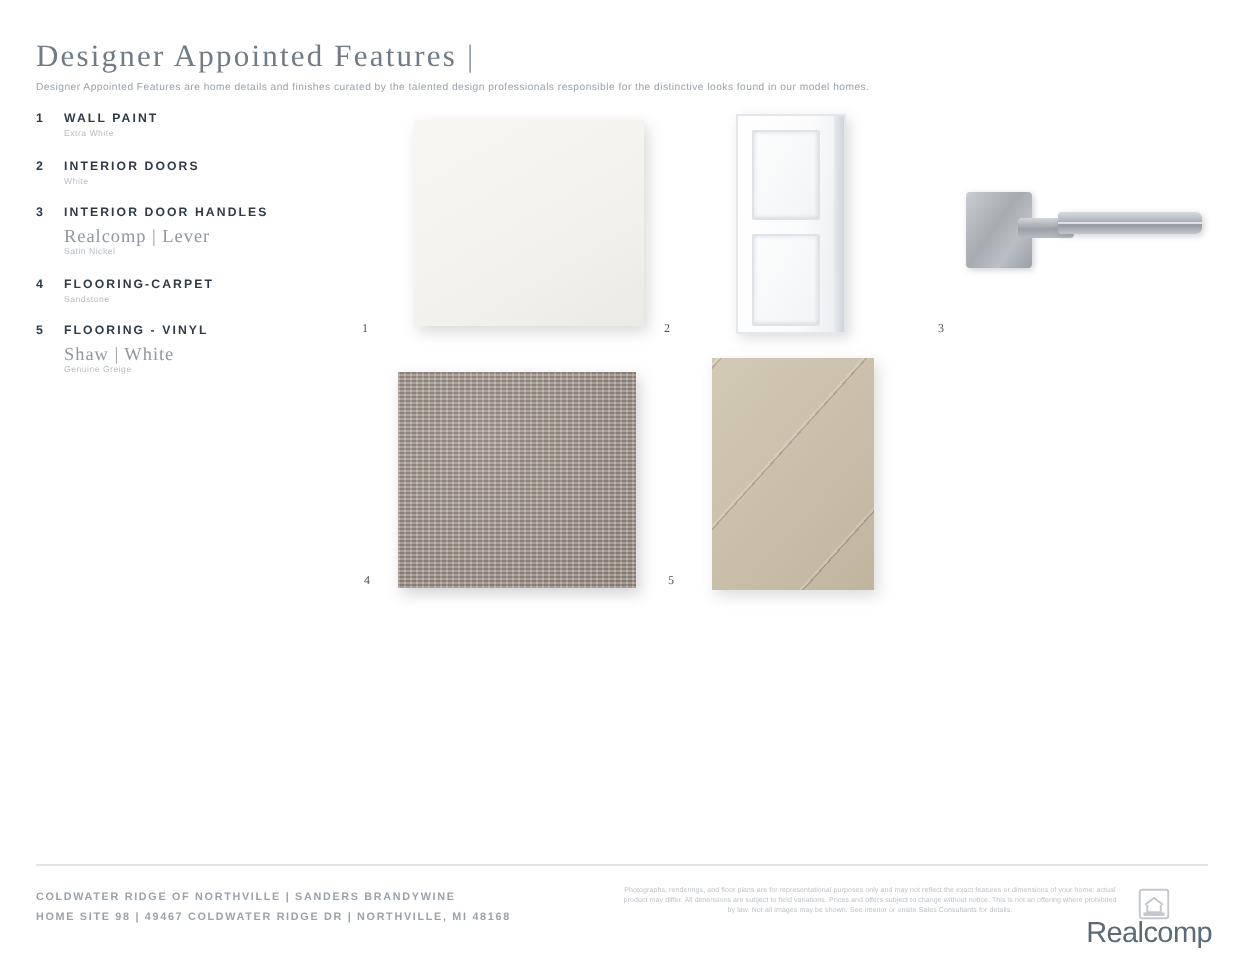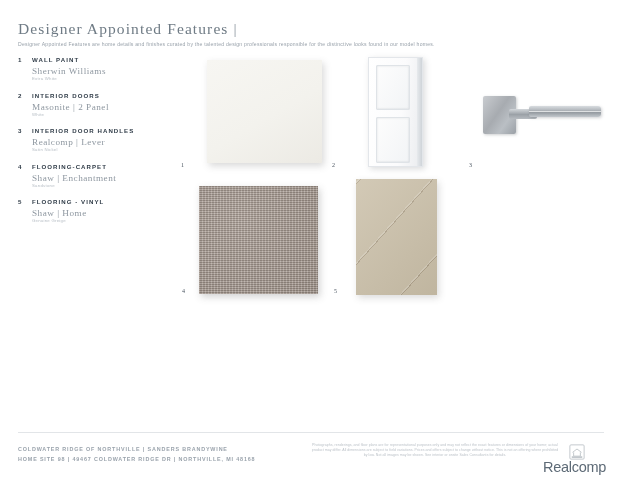--- a/index.html
+++ b/index.html
@@ -164,49 +164,46 @@
       <span class="title-pipe">|</span>
     </div>
     <div class="subtitle">Designer Appointed Features are home details and finishes curated by the talented design professionals responsible for the distinctive looks found in our model homes.</div>
   </div>
 
   <div class="speclist">
 
     <div class="spec">
       <div class="spec-num">1</div>
       <div class="spec-head">WALL PAINT</div>
-      <div class="spec-name">Sherwin Williams</div>
       <div class="spec-detail">Extra White</div>
     </div>
 
     <div class="spec">
       <div class="spec-num">2</div>
       <div class="spec-head">INTERIOR DOORS</div>
-      <div class="spec-name">Masonite | 2 Panel</div>
       <div class="spec-detail">White</div>
     </div>
 
     <div class="spec">
       <div class="spec-num">3</div>
       <div class="spec-head">INTERIOR DOOR HANDLES</div>
       <div class="spec-name">Realcomp | Lever</div>
       <div class="spec-detail">Satin Nickel</div>
     </div>
 
     <div class="spec">
       <div class="spec-num">4</div>
       <div class="spec-head">FLOORING-CARPET</div>
-      <div class="spec-name">Shaw | Enchantment</div>
       <div class="spec-detail">Sandstone</div>
     </div>
 
     <div class="spec">
       <div class="spec-num">5</div>
       <div class="spec-head">FLOORING - VINYL</div>
-      <div class="spec-name">Shaw | Home</div>
+      <div class="spec-name">Shaw | White</div>
       <div class="spec-detail">Genuine Greige</div>
     </div>
 
   </div>
 
   <div>
 
     <div class="paint-chip"></div>
     <div class="cellnum" style="left:181px;top:162px;">1</div>
 

